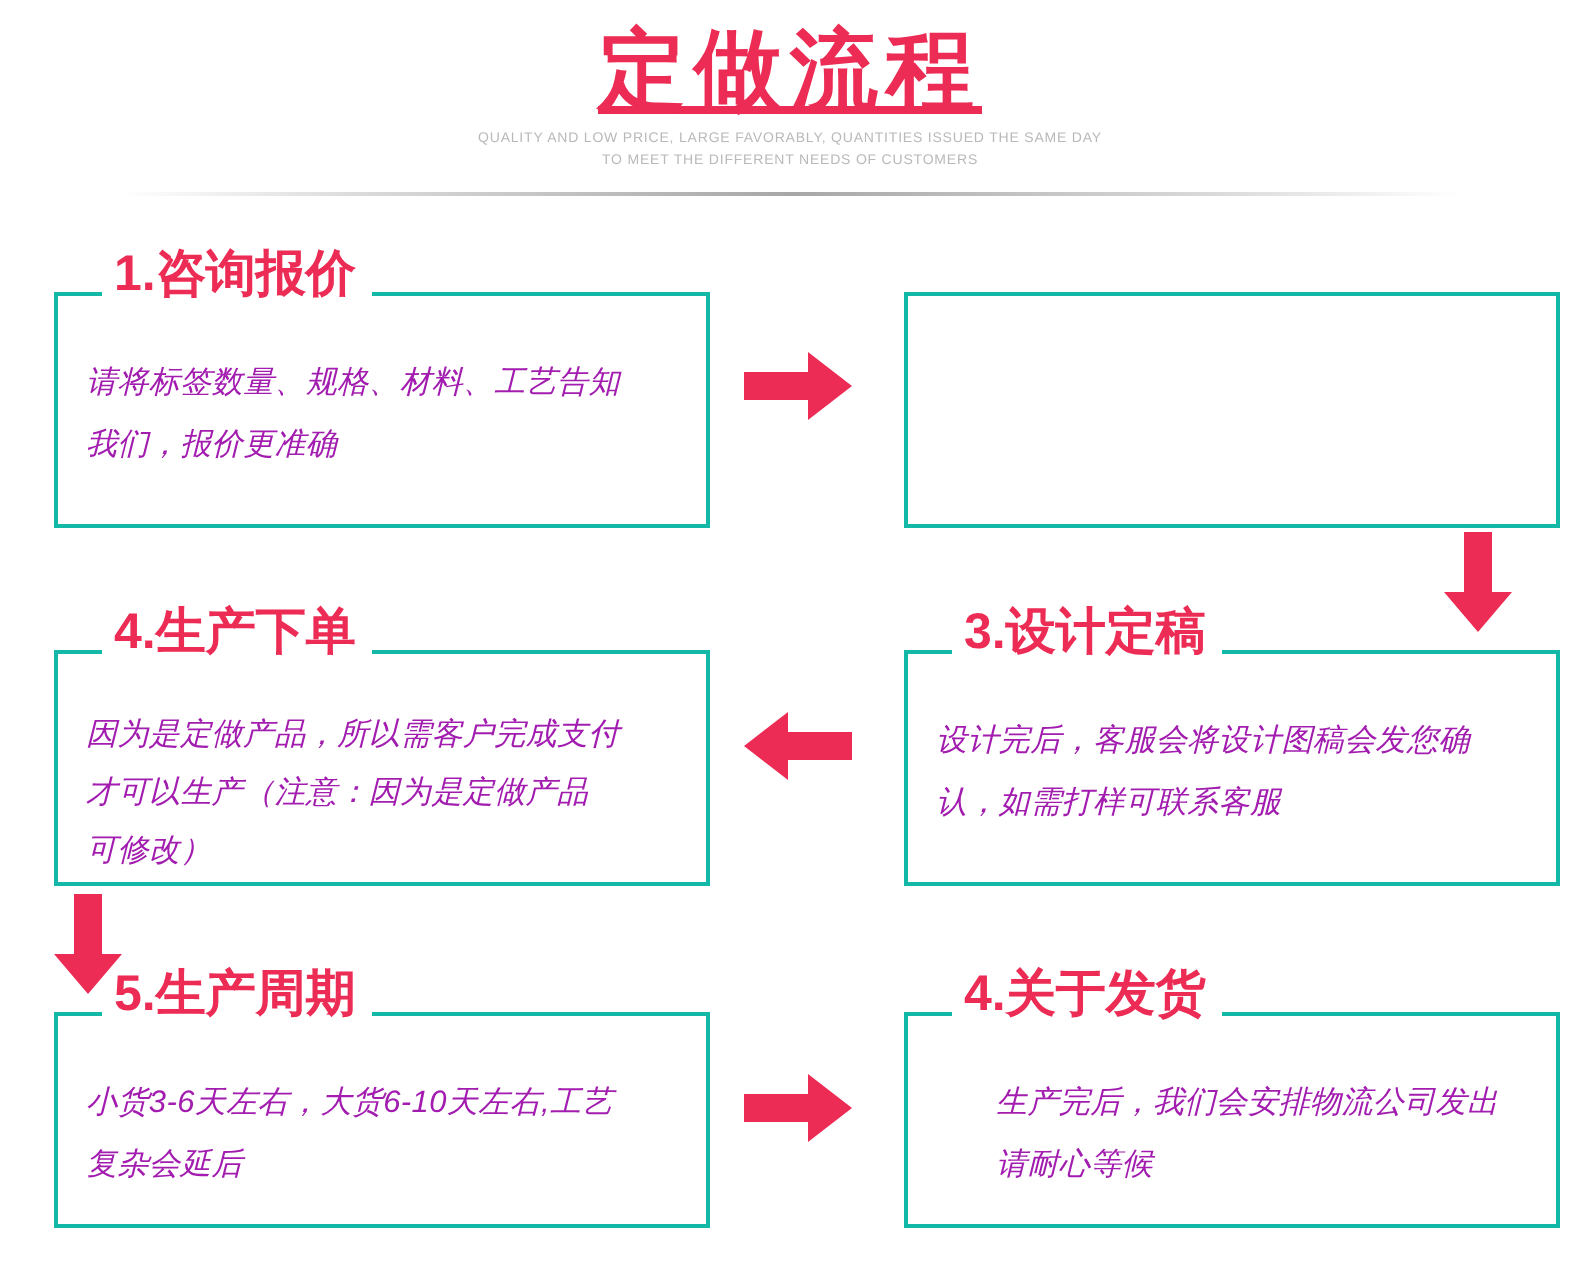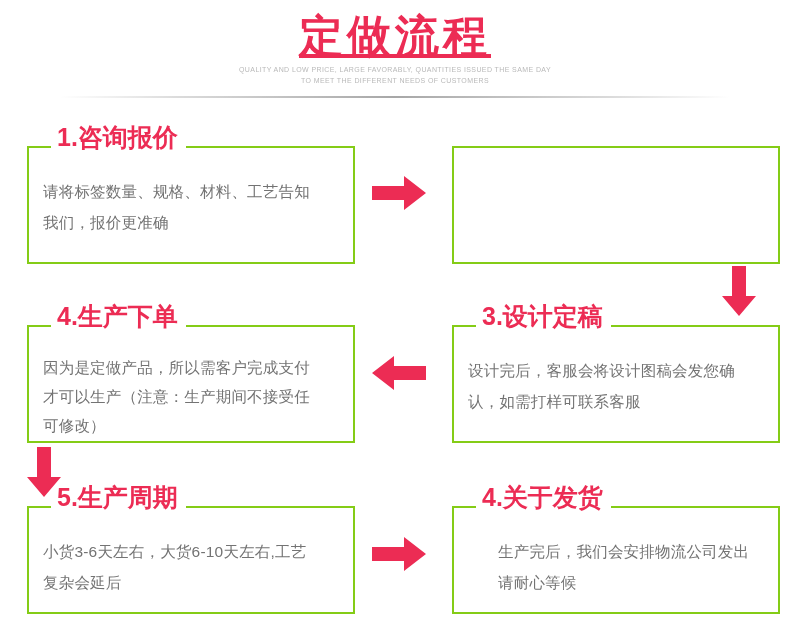--- a/index.html
+++ b/index.html
@@ -63,41 +63,42 @@
        rgba(120,120,120,0.65) 50%,
        rgba(150,150,150,0.35) 82%,
        rgba(160,160,160,0) 100%);
   }
 
   
   .box {
     position: absolute;
     width: 328px;
     box-sizing: border-box;
-    border: 2px solid #84cc16;
+    border: 2px solid #14b8a6;
   }
   .box .title {
     position: absolute;
     left: 22px;
     top: -26px;
     background: #ffffff;
     padding: 0 8px 0 6px;
     font-size: 25px;
     font-weight: bold;
     color: #ec2c54;
     line-height: 30px;
     letter-spacing: 0px;
     white-space: nowrap;
   }
   .box .body {
     padding: 28px 14px 0 14px;
     font-size: 15.5px;
-    color: #737373;
+    color: #a21caf;
     line-height: 31px;
     letter-spacing: 0.2px;
+    font-style: italic;
   }
   .box .body p {
     margin: 0;
     white-space: nowrap;
   }
 
   
   #box-1 { left: 27px;  top: 146px; height: 118px; }
   #box-2 { left: 452px; top: 146px; height: 118px; }
   #box-4 { left: 27px;  top: 325px; height: 118px; }
@@ -137,21 +138,21 @@
   </div>
 </div>
 
 <div class="box" id="box-2">
 </div>
 
 <div class="box" id="box-4">
   <div class="title">4.生产下单</div>
   <div class="body">
     <p>因为是定做产品，所以需客户完成支付</p>
-    <p>才可以生产（注意：生产期间不接受任</p>
+    <p>才可以生产（注意：因为是定做产品</p>
     <p>可修改）</p>
   </div>
 </div>
 
 <div class="box" id="box-3">
   <div class="title">3.设计定稿</div>
   <div class="body">
     <p>设计完后，客服会将设计图稿会发您确</p>
     <p>认，如需打样可联系客服</p>
   </div>

